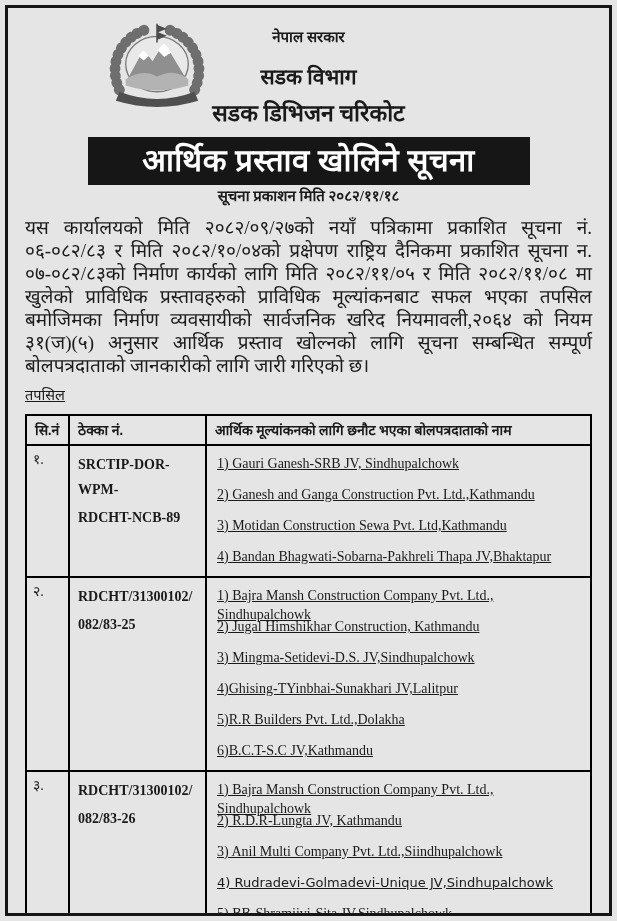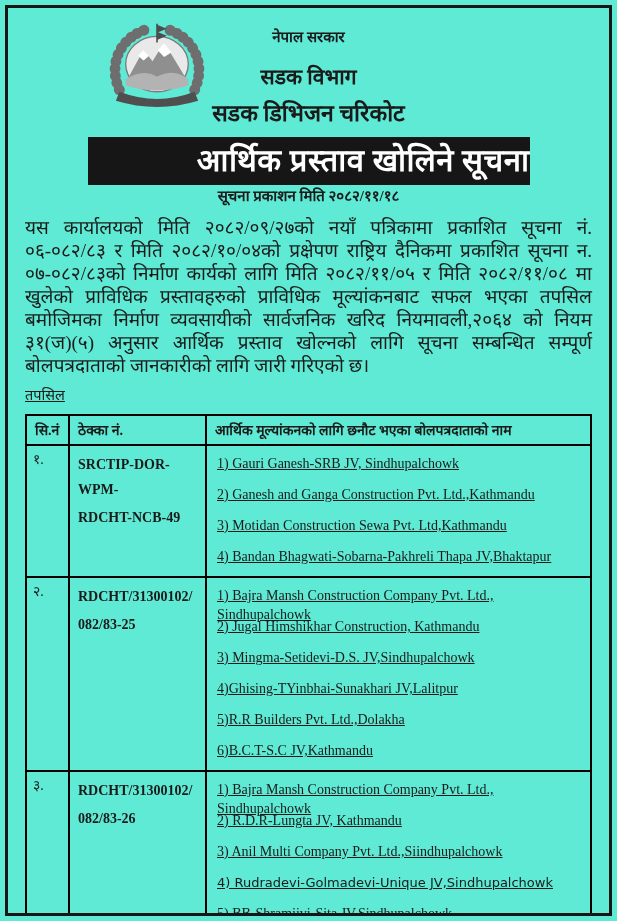--- a/index.html
+++ b/index.html
@@ -5,42 +5,42 @@
   * { margin: 0; padding: 0; box-sizing: border-box; }
   html, body { background: #fff; }
   body {
     width: 617px; height: 921px;
     font-family: "Liberation Serif", "DejaVu Serif", serif;
     color: #1a1a1a;
     position: relative;
   }
   .page {
     position: absolute; inset: 0;
-    background: #5eead4;
+    background: #e5e5e5;
   }
   .frame {
     position: absolute; inset: 5px;
     border: 3px solid #161616;
     padding: 14px 17px 10px 17px;
     overflow: hidden;
   }
   .header { position: relative; text-align: center; }
   .emblem {
     position: absolute; left: 78px; top: 0;
     width: 108px; height: 93px;
   }
   .gov-name   { font-size: 15px; font-weight: bold; padding-top: 4px; }
   .dept-name  { font-size: 21px; font-weight: bold; margin-top: 16px; }
   .office-name{ font-size: 23px; font-weight: bold; margin-top: 6px; }
   .banner {
     margin: 9px auto 0 auto;
     width: 442px; height: 48px;
     background: #161616; color: #ffffff;
     font-size: 31px; font-weight: bold;
-    line-height: 48px; text-align: right;
+    line-height: 48px; text-align: center;
     letter-spacing: 0.5px;
   }
   .pub-date { font-size: 15px; font-weight: bold; margin-top: 0; text-align: center; }
   .body-text {
     margin-top: 11px;
     font-size: 19px; line-height: 23px;
     text-align: justify;
   }
   .schedule-label {
     margin-top: 7px; font-size: 14.5px;
@@ -112,21 +112,21 @@
           <th>सि.नं</th>
           <th>ठेक्का नं.</th>
           <th>आर्थिक मूल्यांकनको लागि छनौट भएका बोलपत्रदाताको नाम</th>
         </tr>
       </thead>
       <tbody>
         <tr>
           <td class="sn-cell">१.</td>
           <td class="contract-cell">
             <div>SRCTIP-DOR-WPM-</div>
-            <div>RDCHT-NCB-49</div>
+            <div>RDCHT-NCB-89</div>
           </td>
           <td class="bidders-cell">
             <div class="bidder">1) Gauri Ganesh-SRB JV, Sindhupalchowk</div>
             <div class="bidder">2) Ganesh and Ganga Construction Pvt. Ltd.,Kathmandu</div>
             <div class="bidder">3) Motidan Construction Sewa Pvt. Ltd,Kathmandu</div>
             <div class="bidder">4) Bandan Bhagwati-Sobarna-Pakhreli Thapa JV,Bhaktapur</div>
           </td>
         </tr>
         <tr>
           <td class="sn-cell">२.</td>

